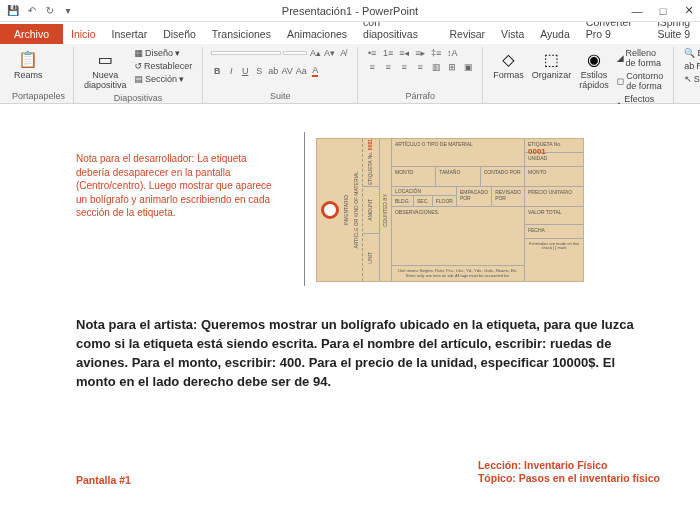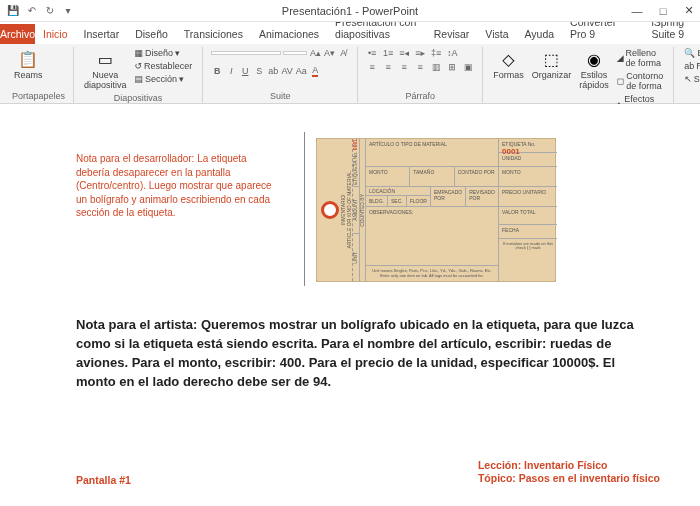--- a/index.html
+++ b/index.html
@@ -4,42 +4,42 @@
 <style>
 *{margin:0;padding:0;box-sizing:border-box;font-family:"Segoe UI",Tahoma,sans-serif}
 body{width:700px;height:506px;background:#fff;overflow:hidden;position:relative}
 .titlebar{height:22px;background:#fff;display:flex;align-items:center;position:relative;border-bottom:1px solid #e1e1e1}
 .qat{display:flex;align-items:center;gap:6px;padding-left:8px}
 .qat-icon{width:12px;height:12px;display:flex;align-items:center;justify-content:center;color:#666;font-size:10px}
 .title{position:absolute;left:50%;transform:translateX(-50%);font-size:11px;color:#444}
 .winbtns{position:absolute;right:4px;display:flex;gap:12px}
 .winbtn{width:14px;height:14px;font-size:11px;color:#444;display:flex;align-items:center;justify-content:center;cursor:pointer}
 .ribbon-tabs{height:22px;display:flex;align-items:end;font-size:10.5px;color:#444}
-.file-tab{background:#d24726;color:#fff;padding:4px 0;font-size:10.5px;cursor:pointer}
+.file-tab{background:#d24726;color:#fff;padding:4px 14px;font-size:10.5px;cursor:pointer}
 .rtab{padding:4px 8px;cursor:pointer}
 .rtab.active{color:#d24726}
 .ribbon{height:60px;background:#f3f3f3;border-bottom:1px solid #d4d4d4;display:flex;padding:3px 4px 0}
 .group{border-right:1px solid #d4d4d4;padding:0 8px;display:flex;flex-direction:column;justify-content:space-between}
 .group-content{display:flex;gap:4px;align-items:flex-start;flex:1}
 .group-label{font-size:9px;color:#666;text-align:center;padding-bottom:2px}
 .bigbtn{display:flex;flex-direction:column;align-items:center;gap:2px;cursor:pointer;padding:2px}
 .bigbtn-icon{width:20px;height:20px;font-size:16px;display:flex;align-items:center;justify-content:center}
 .bigbtn-label{font-size:9px;color:#444;text-align:center;line-height:1.1}
 .smallbtn{font-size:9px;color:#444;padding:1px 2px;cursor:pointer;display:flex;align-items:center;gap:2px}
 .stackbtns{display:flex;flex-direction:column;gap:1px}
 .font-grp .row{display:flex;gap:2px;align-items:center;margin-bottom:2px}
 .font-grp select,.font-grp .drp{font-size:9px;border:1px solid #ccc;background:#fff;padding:1px 3px}
 .ico-sm{width:12px;height:12px;font-size:9px;color:#666;cursor:pointer;display:inline-flex;align-items:center;justify-content:center}
 .para-grp{display:flex;flex-direction:column;gap:2px}
 .para-grp .row{display:flex;gap:4px}
 .slide-area{position:absolute;top:104px;left:0;right:0;bottom:0;background:#fff;padding:14px 36px}
 .slide-content{position:relative;width:100%;height:100%}
 .dev-note{position:absolute;left:40px;top:34px;width:200px;font-size:10px;color:#d24726;line-height:1.35}
 .tag-holder{position:absolute;left:276px;top:14px;width:274px;height:154px}
-.tag{position:absolute;left:4px;top:6px;width:240px;height:144px;background:#e8d0a8;border:1px solid #c8b088;display:flex}
+.tag{position:absolute;left:4px;top:6px;width:268px;height:144px;background:#e8d0a8;border:1px solid #c8b088;display:flex}
 .tag-stub{width:62px;border-right:1px dashed #999;position:relative;display:flex}
 .hole{position:absolute;left:4px;top:50%;transform:translateY(-50%);width:18px;height:18px;border-radius:50%;background:#fff;border:3px solid #d24726}
 .stub-cols{display:flex;width:100%;padding-left:24px}
 .stub-col{flex:1;display:flex;align-items:center;justify-content:center}
 .vtext{writing-mode:vertical-rl;transform:rotate(180deg);font-size:5px;color:#555;text-align:center;line-height:1.1}
 .tag-body{flex:1;display:flex;font-size:5px}
 .tag-mid{flex:1;display:flex;flex-direction:column}
 .tag-mid>div{border-bottom:1px solid #aaa;border-right:1px solid #aaa;padding:2px 3px;color:#555}
 .tag-right{width:58px;display:flex;flex-direction:column}
 .tag-right>div{border-bottom:1px solid #aaa;padding:2px 3px;color:#555}

